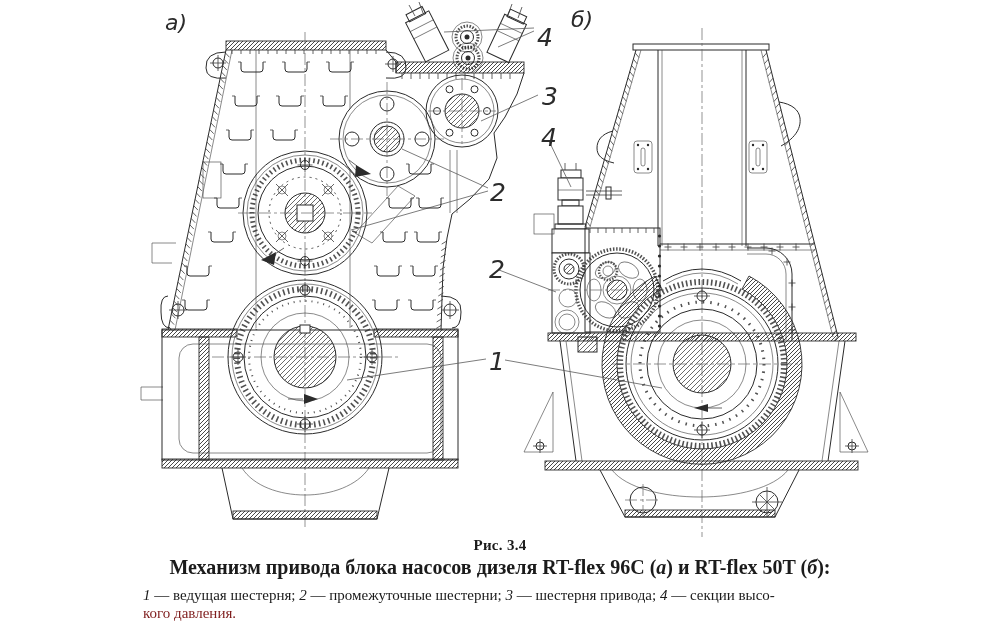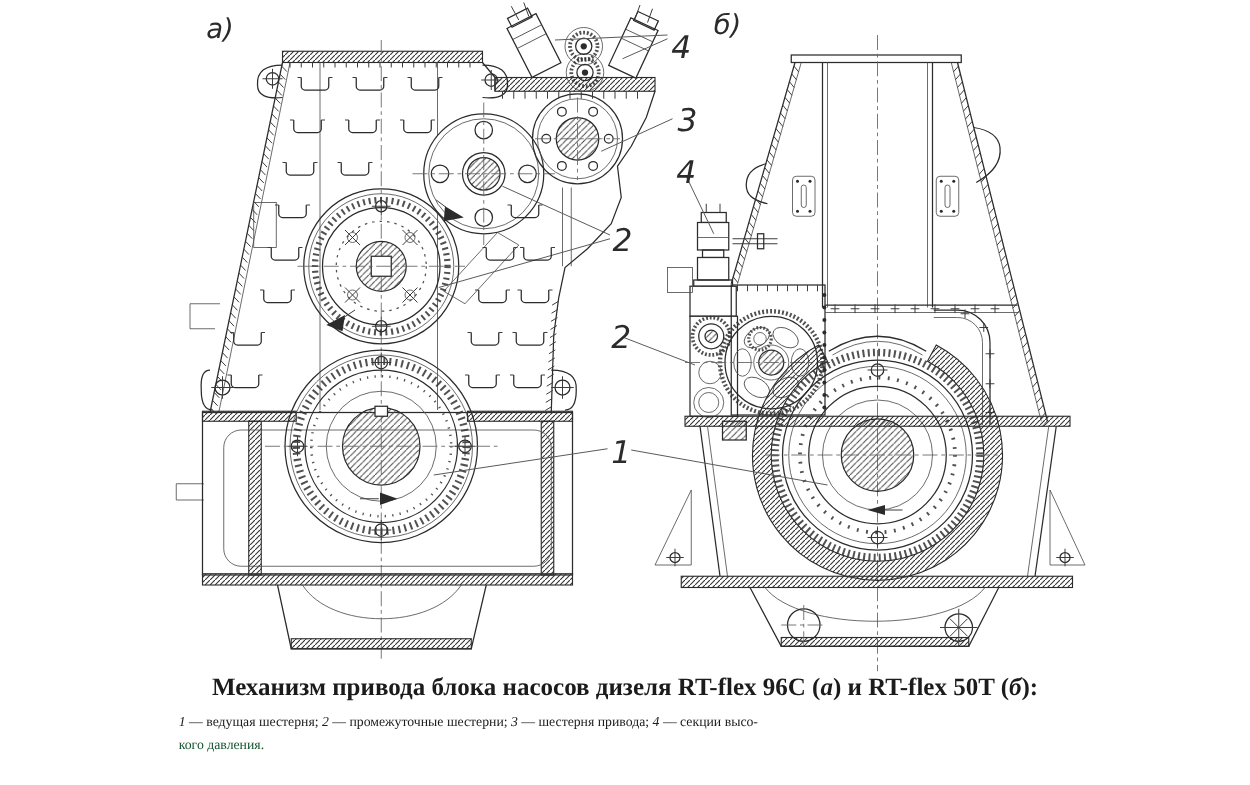--- a/index.html
+++ b/index.html
@@ -17,23 +17,23 @@
   .whitef{fill:#fff;stroke:#2b2b2b;stroke-width:1;}
   .teeth{fill:none;stroke:#333;stroke-opacity:.85;}
   .dark{fill:#2b2b2b;stroke:none;}
   .co{font:italic 25px "DejaVu Sans",sans-serif;fill:#2b2b2b;text-anchor:middle;}
   .vl{font:italic 22px "DejaVu Sans",sans-serif;fill:#2b2b2b;text-anchor:middle;}
   
   .caption{position:absolute;left:0;top:537px;width:1000px;color:#1b1b1b;}
   .fig-num{text-align:center;font-weight:bold;font-size:15px;letter-spacing:.3px;}
   .fig-title{text-align:center;font-weight:bold;font-size:20px;margin-top:2px;}
   .fig-title .it{font-style:italic;}
-  .legend{margin:7px 0 0 143px;width:732px;font-size:11px;line-height:18px;}
+  .legend{margin:7px 0 0 143px;width:732px;font-size:15px;line-height:18px;}
   .legend .lnum{font-style:italic;}
-  .legend .tail{color:#14532d;}
+  .legend .tail{color:#7f1d1d;}
 </style>
 </head>
 <body>
 
 <div class="page">
 
 <svg width="1000" height="537" viewBox="0 0 1000 537">
   <defs>
     <pattern id="h45" width="5" height="5" patternUnits="userSpaceOnUse">
       <path d="M0,5 L5,0" stroke="#444" stroke-width="0.8"></path>
@@ -631,17 +631,18 @@
         <circle cx="638" cy="169" r="1.2" class="dark"></circle>
         <circle cx="648" cy="169" r="1.2" class="dark"></circle>
         <circle cx="753" cy="145" r="1.2" class="dark"></circle>
         <circle cx="763" cy="145" r="1.2" class="dark"></circle>
         <circle cx="753" cy="169" r="1.2" class="dark"></circle>
         <circle cx="763" cy="169" r="1.2" class="dark"></circle>
       </g>
 </svg>
 
 <div class="caption">
+  <div class="fig-num">Рис. 3.4</div>
   <div class="fig-title"><span>Механизм привода блока насосов дизеля RT-flex 96C (</span><span class="it">а</span><span>) и RT-flex 50T (</span><span class="it">б</span><span>):</span></div>
   <p class="legend"><span class="lnum">1</span><span> — ведущая шестерня; </span><span class="lnum">2</span><span> — промежуточные шестерни; </span><span class="lnum">3</span><span> — шестерня привода; </span><span class="lnum">4</span><span> — секции высо-</span><br><span class="tail">кого давления.</span></p>
 </div>
 
 </div>
 
 </body></html>

